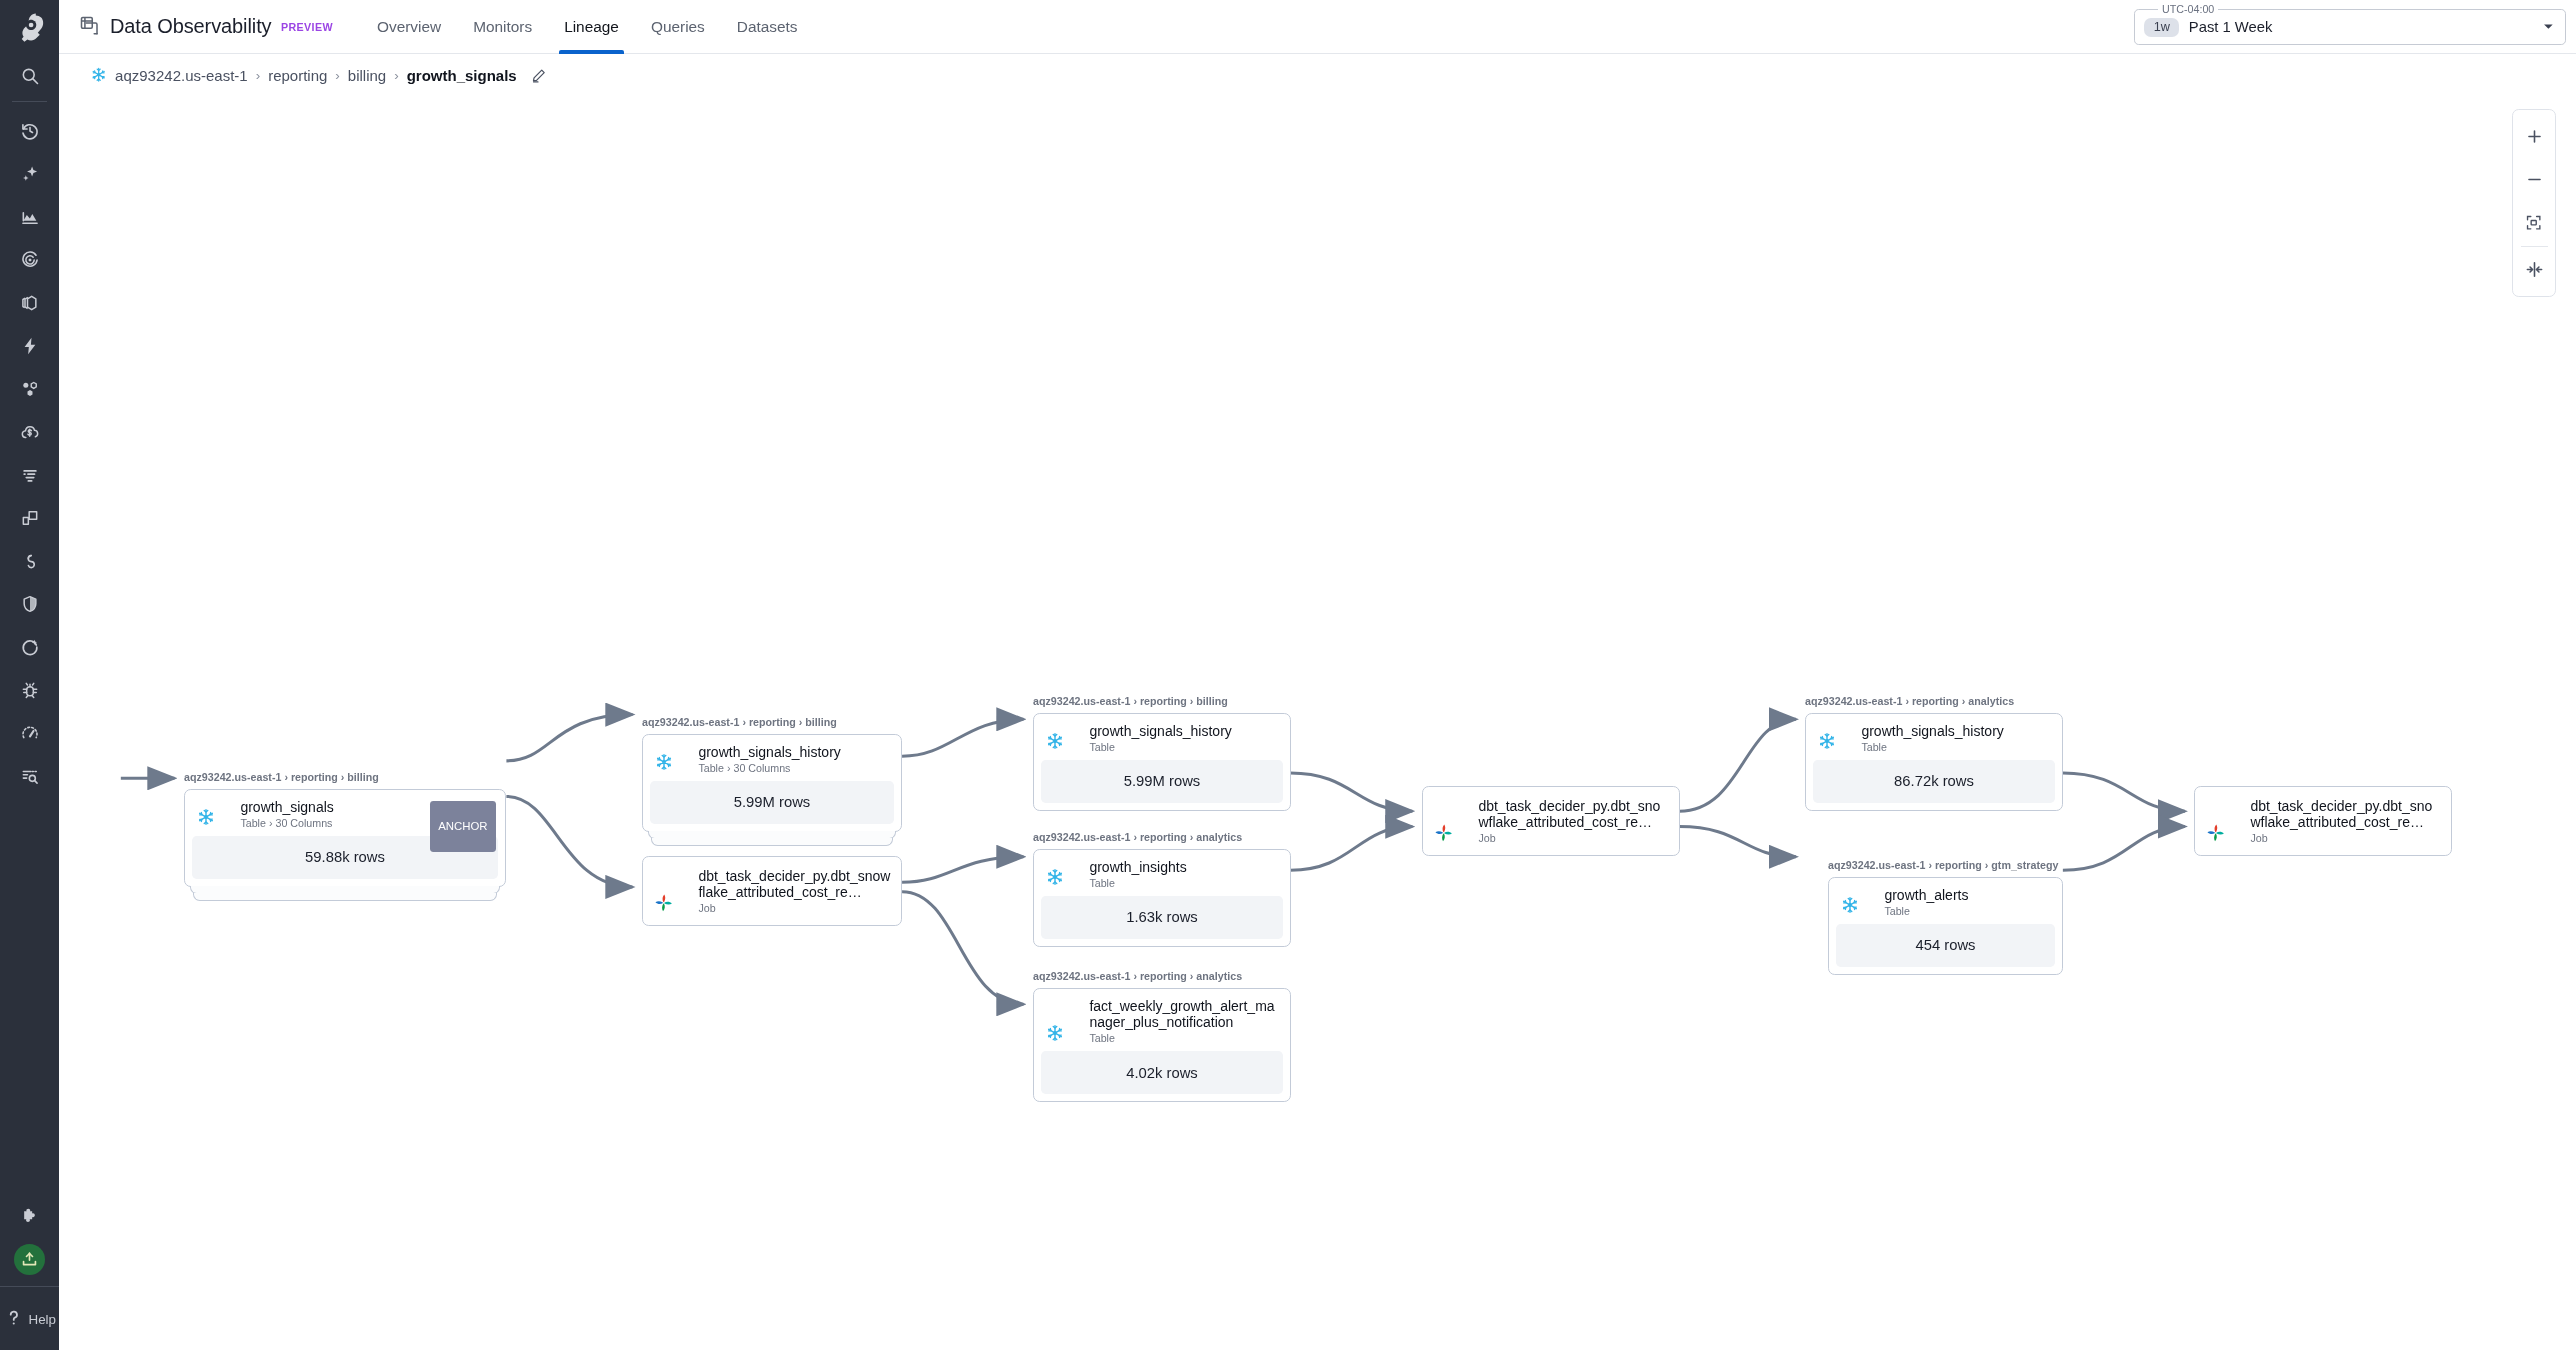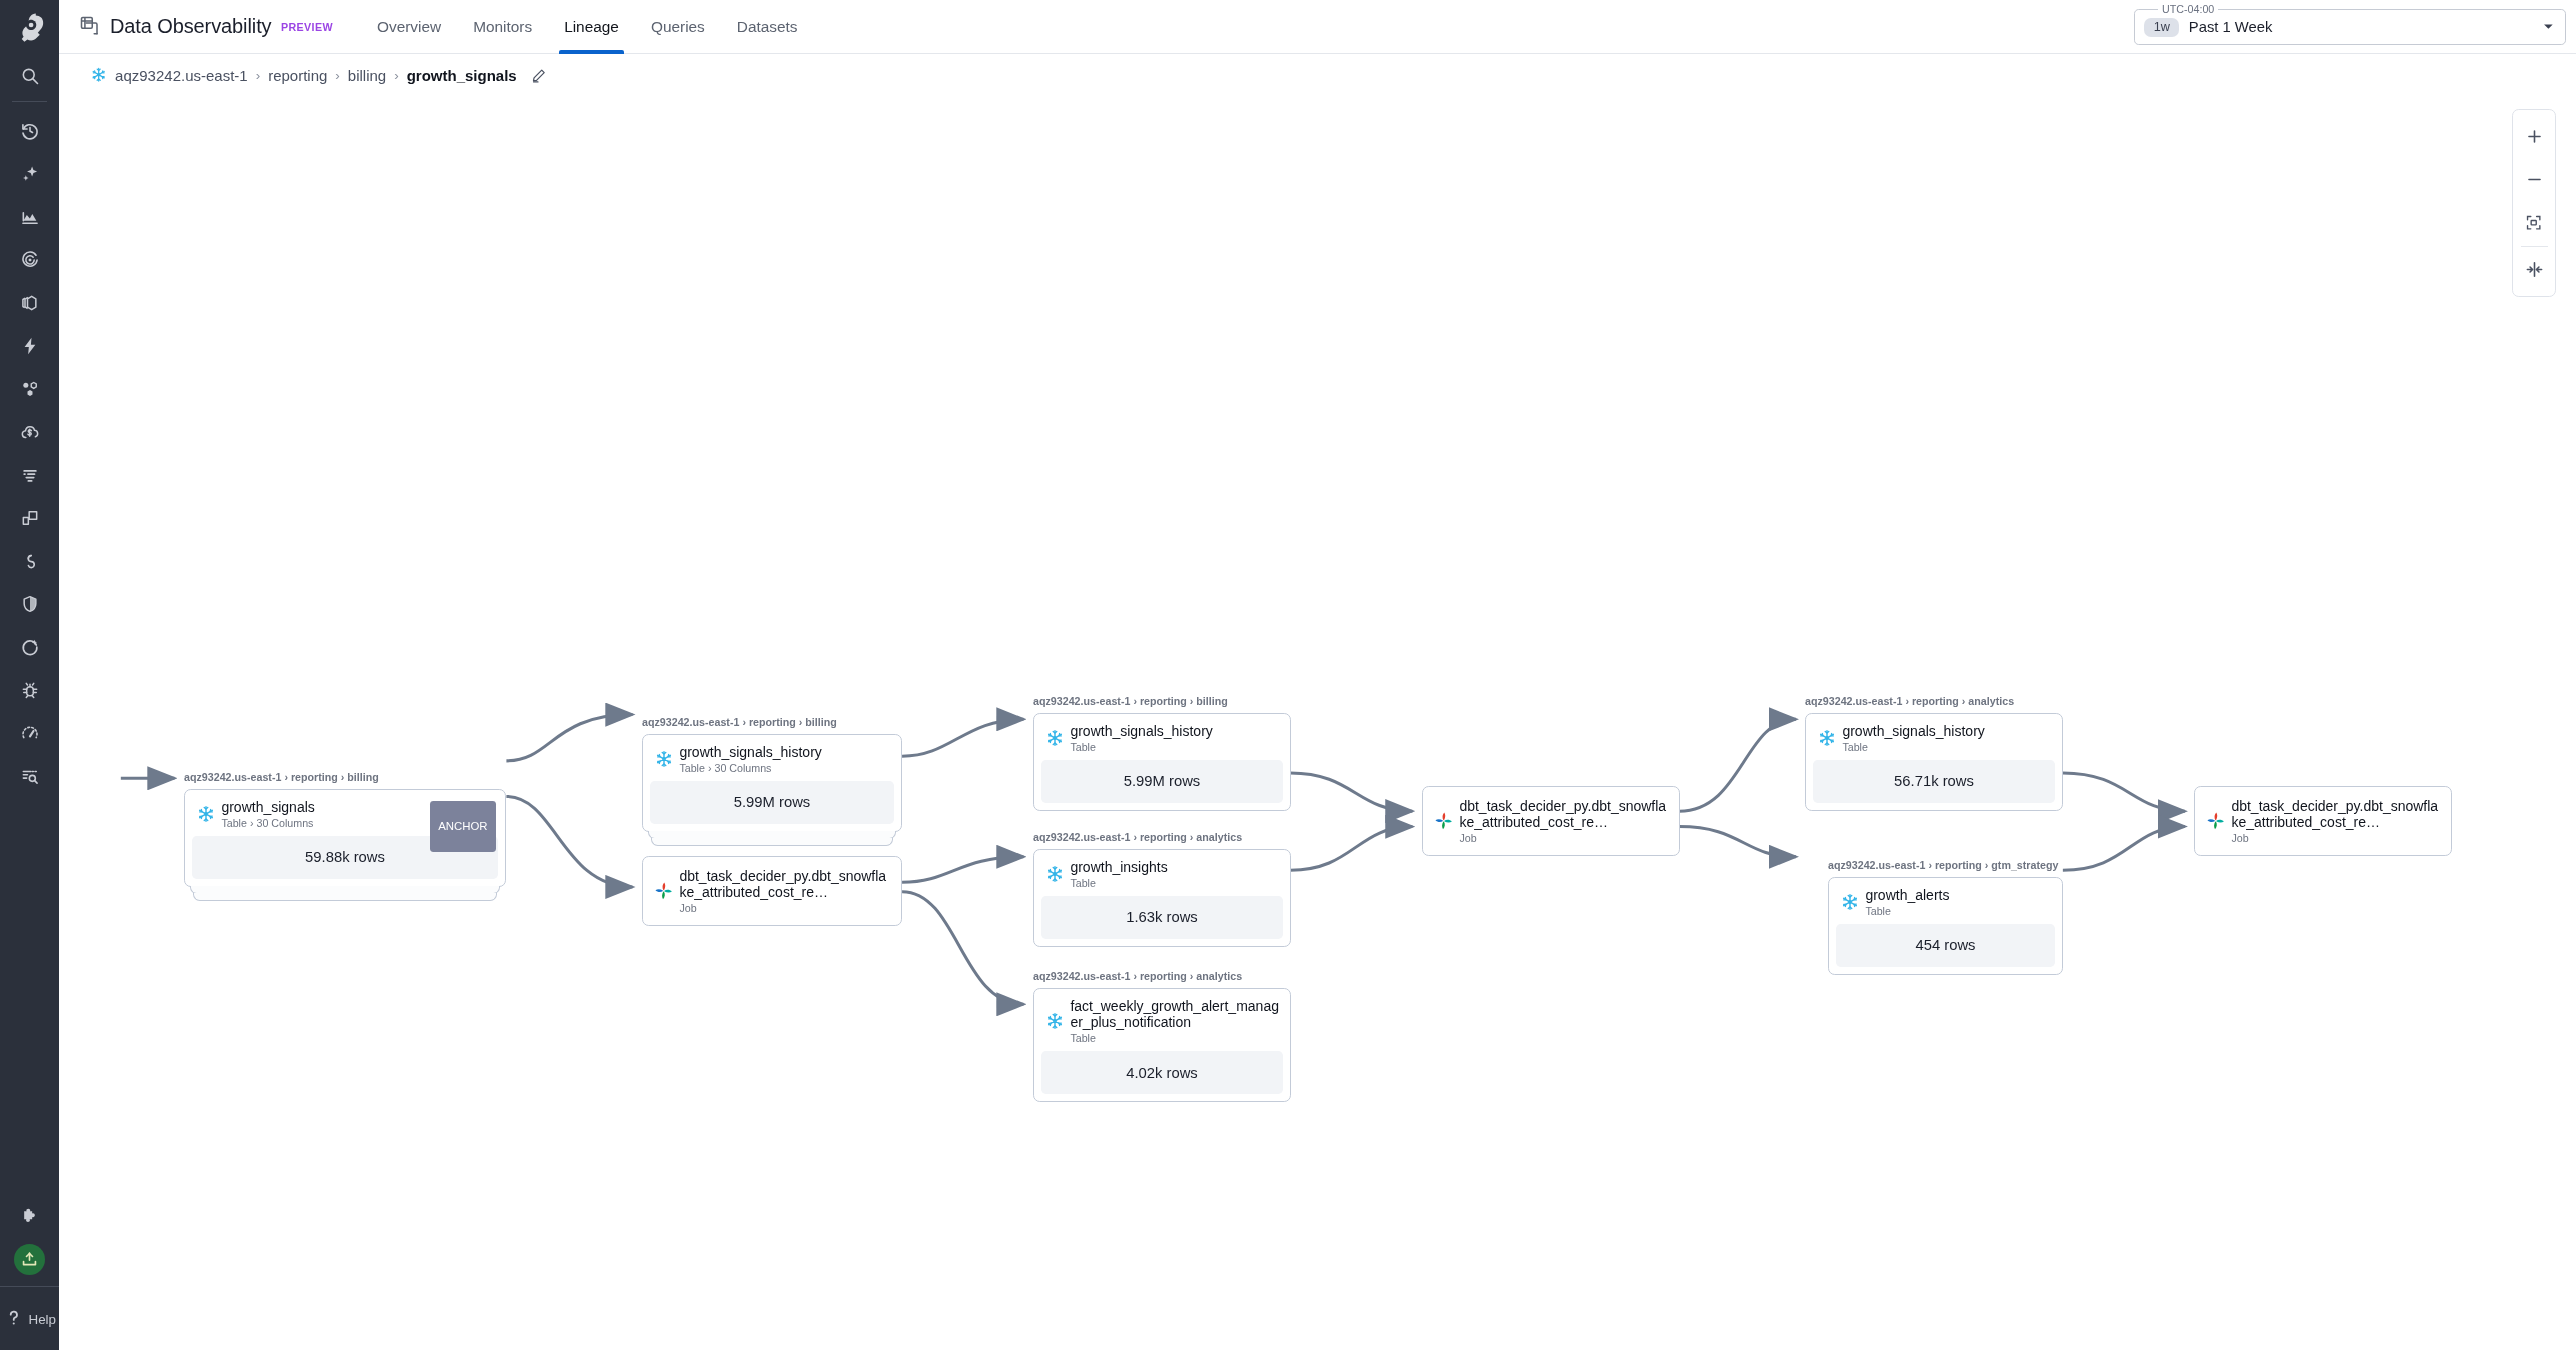--- a/index.html
+++ b/index.html
@@ -108,21 +108,21 @@
   
   .node-wrap { position: absolute; }
   .node-path {
     font-size: 10.7px; font-weight: bold; color: #6e7481;
     margin-bottom: 6px; white-space: nowrap;
   }
   .node-card {
     background: #ffffff; border: 0.7px solid #c3cbd8; border-radius: 6.7px;
     position: relative;
   }
-  .node-head { display: flex; align-items: center; gap: 4px; padding: 8.7px 9.4px 7.4px 9.4px; }
+  .node-head { display: flex; align-items: flex-end; gap: 23px; padding: 8.7px 9.4px 7.4px 9.4px; }
   .node-icon { flex: 0 0 auto; width: 23px; height: 23px; display: flex; align-items: center; justify-content: center; }
   .node-text { flex: 1 1 auto; min-width: 0; }
   .node-title { font-size: 14px; color: #10141d; line-height: 1.18; word-break: break-all; }
   .node-sub { font-size: 10.7px; color: #6e7481; margin-top: 1.3px; }
   .node-metric {
     margin: 0 6.7px 6.7px 6.7px; background: #f2f4f7; border-radius: 4.7px;
     height: 43px; display: flex; align-items: center; justify-content: center;
     font-size: 14.8px; color: #1b1f2b;
   }
   .anchor-badge {
@@ -615,21 +615,21 @@
               <path d="M7 9.2L4.5 9.4M7 9.2l-.6-2.5M17 14.8l2.5-.2M17 14.8l.6 2.5"></path>
               <path d="M17 9.2l2.5.2M17 9.2l.6-2.5M7 14.8l-2.5.2M7 14.8l-.6 2.5"></path>
               <circle cx="12" cy="12" r="1.5"></circle>
             </svg>
           </span>
           <div class="node-text">
             <div class="node-title">growth_signals_history</div>
             <div class="node-sub">Table</div>
           </div>
         </div>
-        <div class="node-metric">56.71k rows</div>
+        <div class="node-metric">86.72k rows</div>
       </div>
     </div>
 
     <div class="node-wrap" style="left:1746px; top:760px; width:258px;padding-left:23px;">
       <div class="node-path">aqz93242.us-east-1 › reporting › gtm_strategy</div>
       <div class="node-card">
         <div class="node-head">
           <span class="node-icon">
             <svg width="20" height="20" viewBox="0 0 24 24" stroke="#33b4e8" fill="none" stroke-width="1.7" stroke-linecap="round">
               <path d="M12 3.2v17.6M4.4 7.6l15.2 8.8M19.6 7.6L4.4 16.4"></path>

